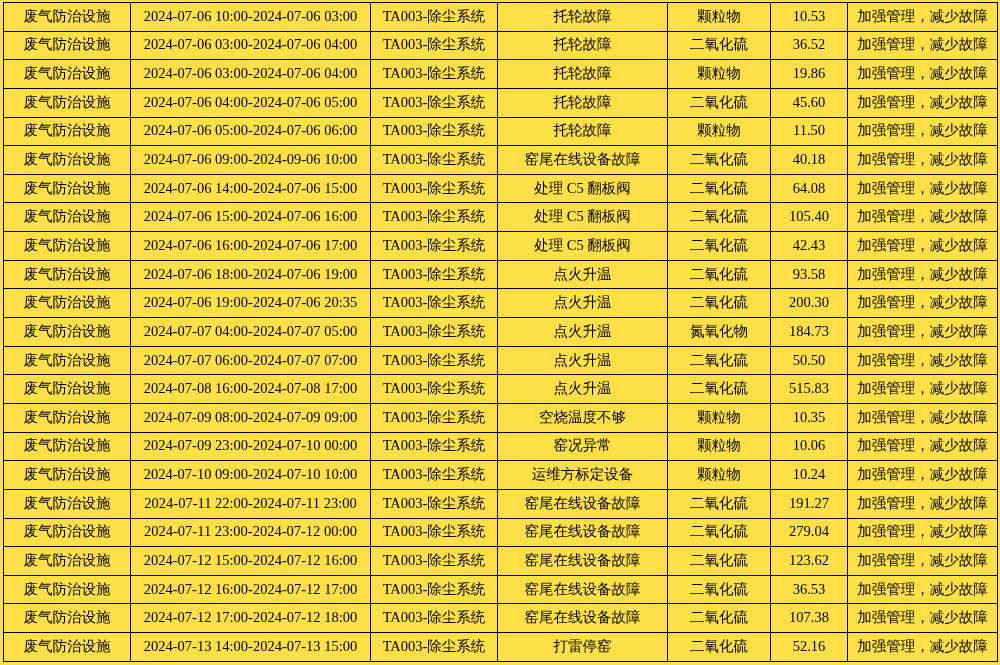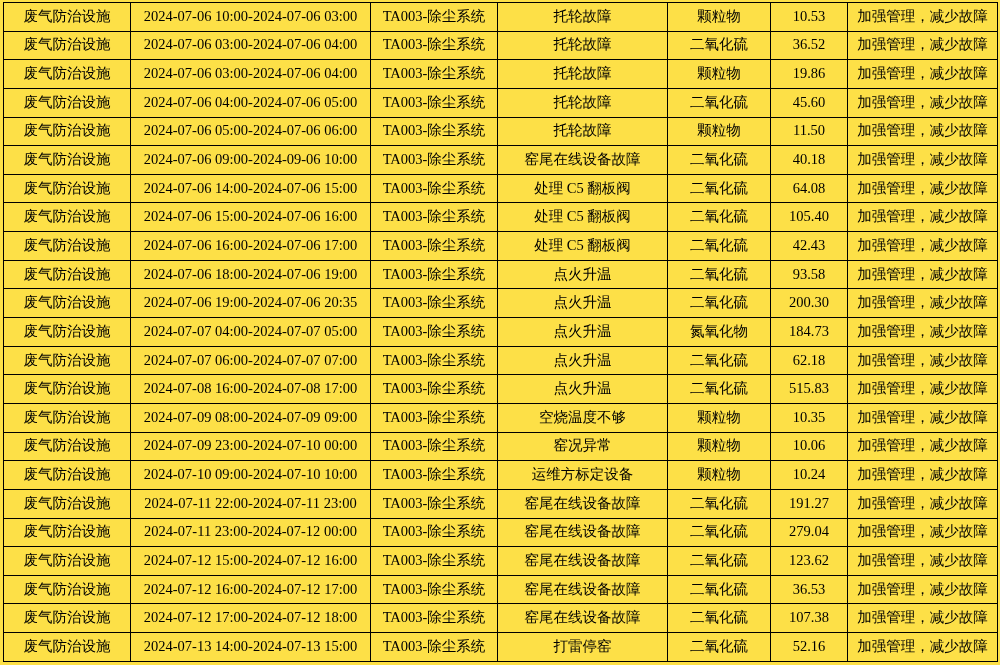--- a/index.html
+++ b/index.html
@@ -165,21 +165,21 @@
           <td>氮氧化物</td>
           <td>184.73</td>
           <td>加强管理，减少故障</td>
         </tr>
         <tr>
           <td>废气防治设施</td>
           <td>2024-07-07 06:00-2024-07-07 07:00</td>
           <td>TA003-除尘系统</td>
           <td>点火升温</td>
           <td>二氧化硫</td>
-          <td>62.18</td>
+          <td>50.50</td>
           <td>加强管理，减少故障</td>
         </tr>
         <tr>
           <td>废气防治设施</td>
           <td>2024-07-08 16:00-2024-07-08 17:00</td>
           <td>TA003-除尘系统</td>
           <td>点火升温</td>
           <td>二氧化硫</td>
           <td>515.83</td>
           <td>加强管理，减少故障</td>

